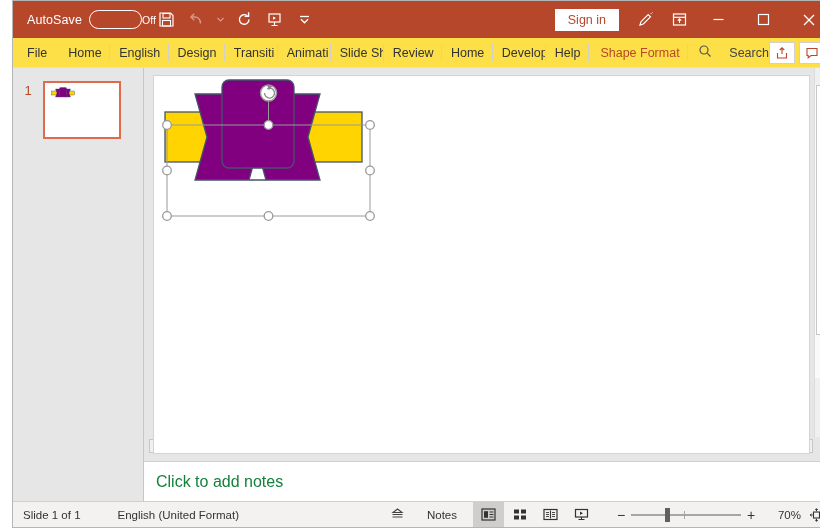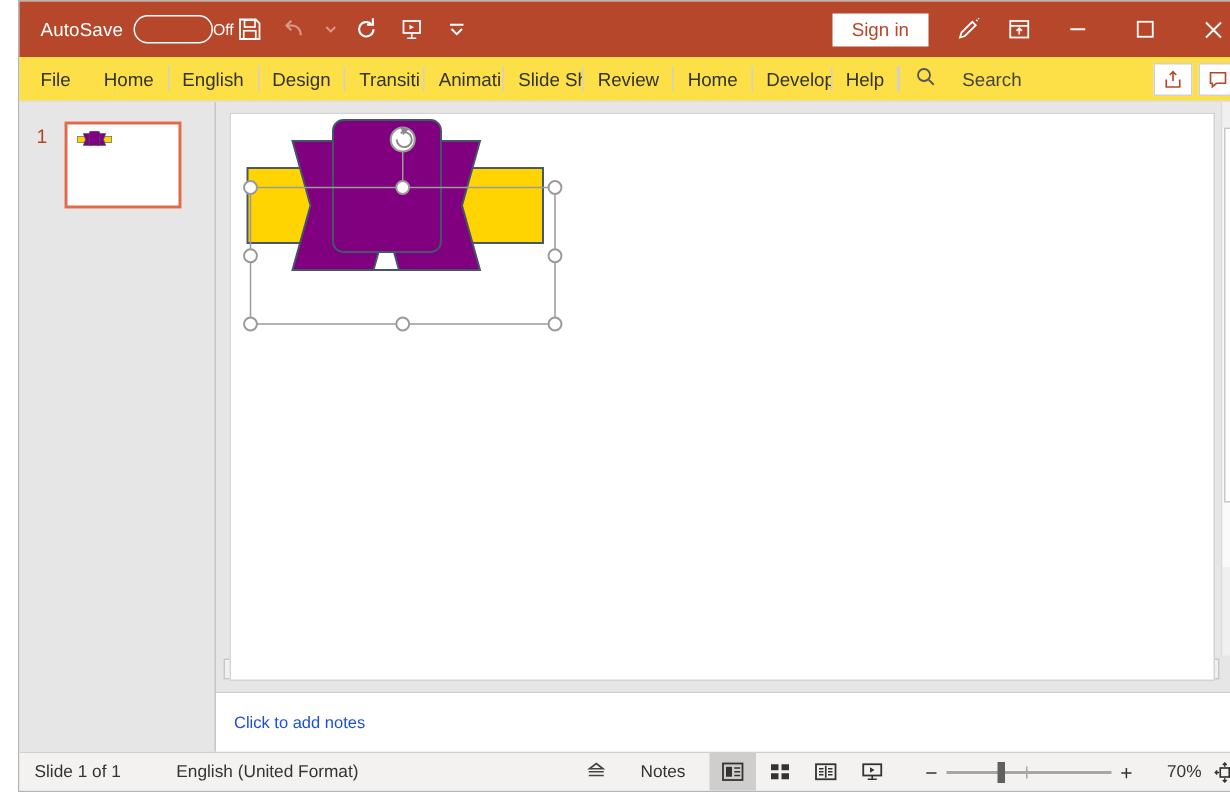--- a/index.html
+++ b/index.html
@@ -205,21 +205,21 @@
   .stage-pad { height: 6px; flex: 0 0 6px; background: #e6e6e6; }
 
   
   .notespane {
     height: 40px; flex: 0 0 40px;
     background: #fff;
     border-top: 1px solid #d2d0ce;
     display: flex; align-items: center;
     padding-left: 12px;
   }
-  .notestext { font-size: 11px; color: #1d4ed8; }
+  .notestext { font-size: 16px; color: #15803d; }
 
   
   .statusbar {
     height: 26px; flex: 0 0 26px;
     background: #f3f2f1;
     border-top: 1px solid #d2d0ce;
     display: flex; align-items: center;
     font-size: 11.5px; color: #333;
   }
   .sb-slide { margin-left: 10px; }
@@ -357,20 +357,21 @@
     <div class="tab clip">Slide Sh</div>
     <div class="tabsep"></div>
     <div class="tab">Review</div>
     <div class="tabsep"></div>
     <div class="tab">Home</div>
     <div class="tabsep"></div>
     <div class="tab clip">Develop</div>
     <div class="tabsep"></div>
     <div class="tab">Help</div>
     <div class="tabsep"></div>
+    <div class="tab shapefmt">Shape Format</div>
     <div class="tabsep"></div>
 
     <div class="searchbox">
       <span>
         <svg width="14" height="14" viewBox="0 0 14 14">
             <circle cx="6" cy="6" r="4" fill="none" stroke="#555" stroke-width="1.2"></circle>
             <path d="M9.2 9.2l3.3 3.3" stroke="#555" stroke-width="1.2"></path>
           </svg>
       </span>
       <span>Search</span>

